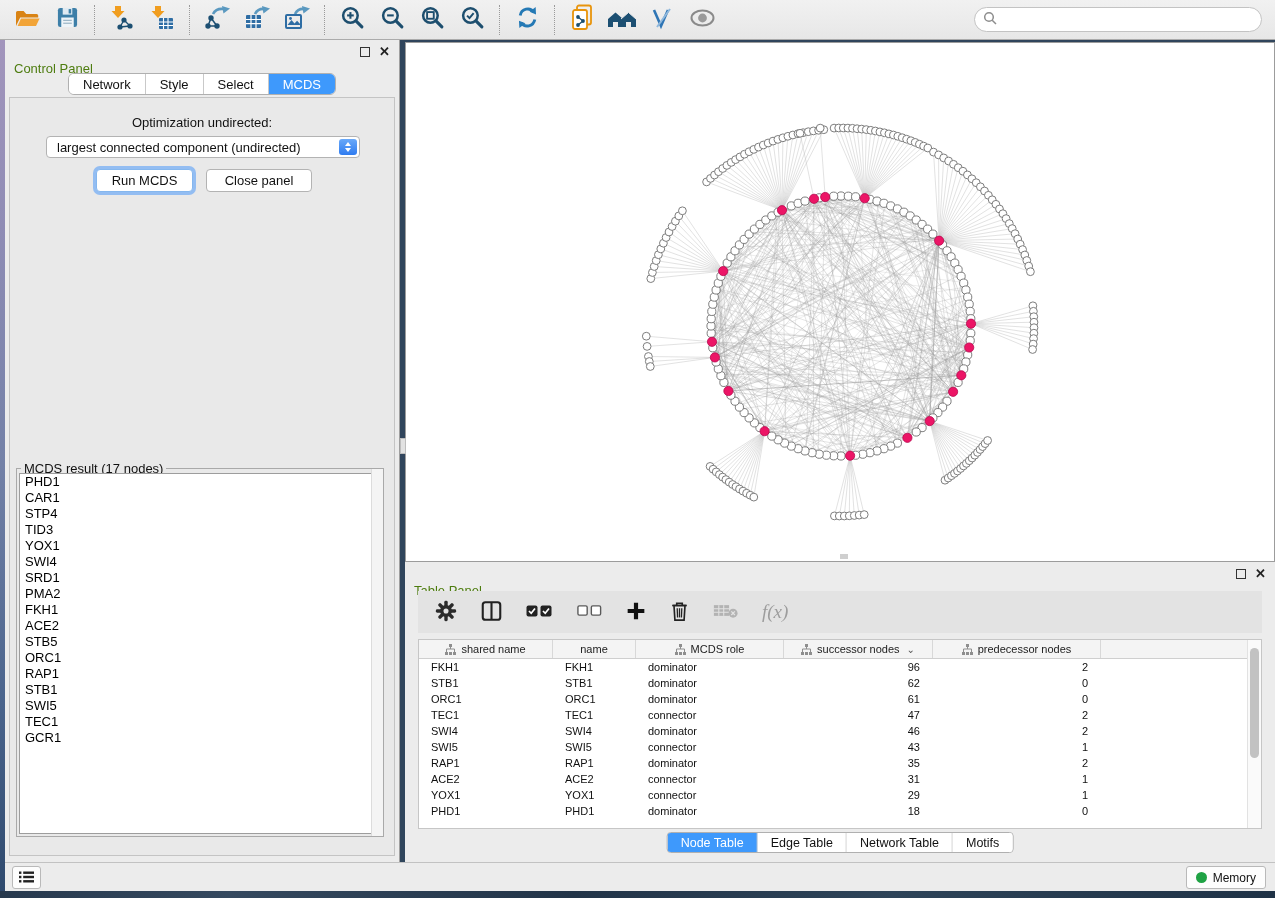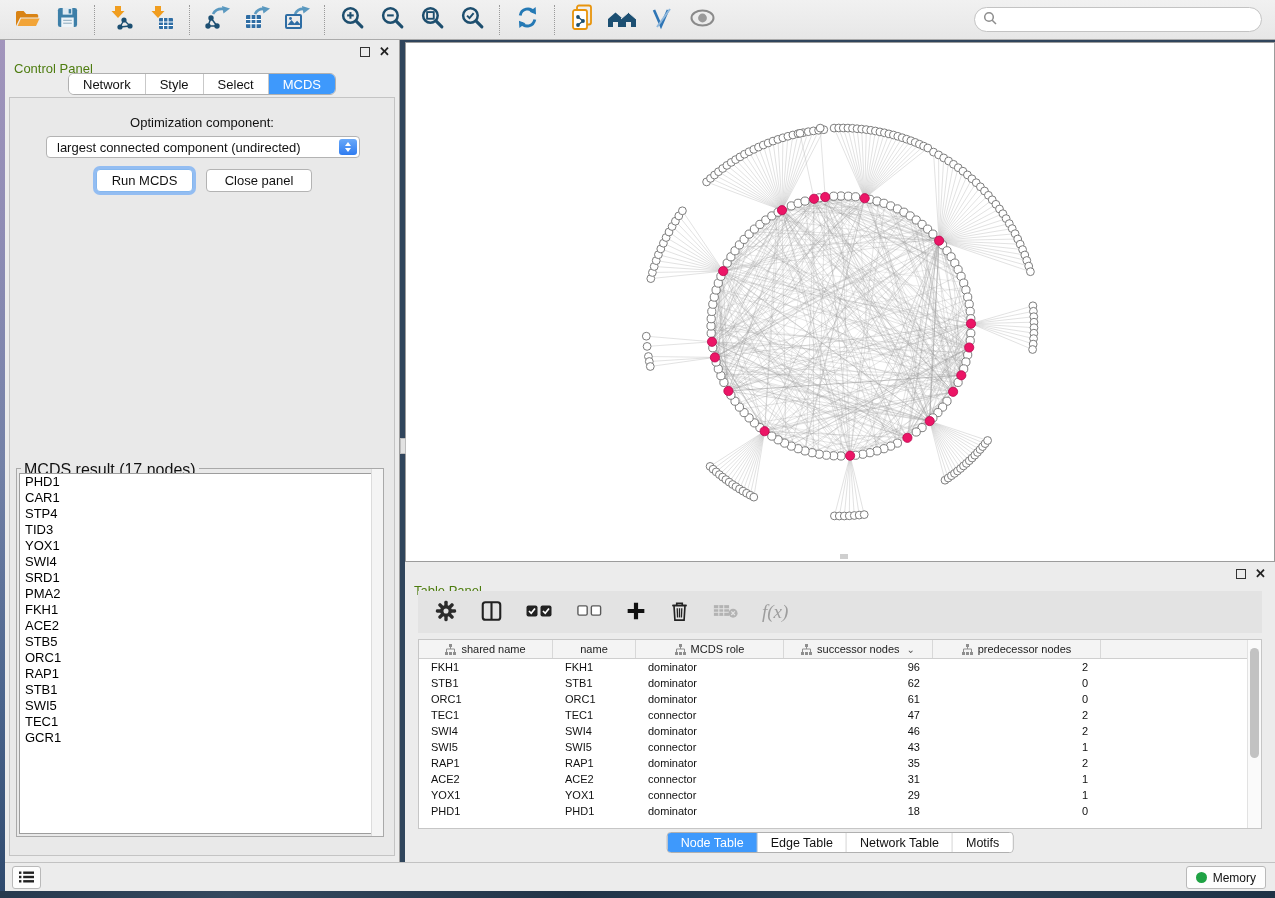--- a/index.html
+++ b/index.html
@@ -53,21 +53,21 @@
     align-items:center; justify-content:center; gap:2px; }
   .chev-up { width:0;height:0;border-left:3.5px solid transparent;border-right:3.5px solid transparent;border-bottom:4px solid #fff; }
   .chev-dn { width:0;height:0;border-left:3.5px solid transparent;border-right:3.5px solid transparent;border-top:4px solid #fff; }
   .cp-btn { position:absolute; top:71px; height:23px; background:#fff; border:1px solid #b3b3b3;
     border-radius:4px; font-size:13px; display:flex; align-items:center; justify-content:center; color:#111; }
   #run-btn { left:86px; width:97px; box-shadow:0 0 0 3px rgba(110,170,245,.7); border-color:#85b7ee; }
   #close-btn { left:196px; width:106px; }
 
   #mcds-fieldset { position:absolute; left:6px; right:10px; top:370px; bottom:18px;
     border:1px solid #a9a9a9; }
-  #mcds-legend { position:absolute; left:4px; top:-8px; background:#e9e9e9; padding:0 3px; font-size:16px;text-align:center; }
+  #mcds-legend { position:absolute; left:4px; top:-8px; background:#e9e9e9; padding:0 3px; font-size:13px;text-align:center; }
   #mcds-list { position:absolute; left:2px; right:2px; top:4px; bottom:2px; background:#fff;
     border:1px solid #9d9d9d; overflow:hidden; }
   .mcds-item { font-size:13px; line-height:16px; padding-left:5px; color:#000; }
   #mcds-scroll { position:absolute; right:0; top:0; bottom:0; width:12px;
     background:#f4f4f4; border-left:1px solid #dcdcdc; }
 
   
   #net-window { left:405px; top:42px; width:870px; height:520px;
     background:#fff; border:1px solid #9c9c9c; }
   #net-titlebar { position:absolute; left:0; top:0; width:100%; height:22px;
@@ -305,21 +305,21 @@
       <span class="close-ico">✕</span>
     </span>
   </div>
   <div class="seg-tabs">
       <div class="seg-tab">Network</div>
       <div class="seg-tab">Style</div>
       <div class="seg-tab">Select</div>
       <div class="seg-tab selected">MCDS</div>
     </div>
   <div id="cp-content">
-    <div id="opt-label">Optimization component:</div>
+    <div id="opt-label">Optimization undirected:</div>
     <div id="opt-select">
       <span>largest connected component (undirected)</span>
       <span id="opt-stepper">
           <span class="chev-up"></span>
           <span class="chev-dn"></span>
         </span>
     </div>
     <div id="run-btn" class="cp-btn">Run MCDS</div>
     <div id="close-btn" class="cp-btn">Close panel</div>
     <div id="mcds-fieldset">

